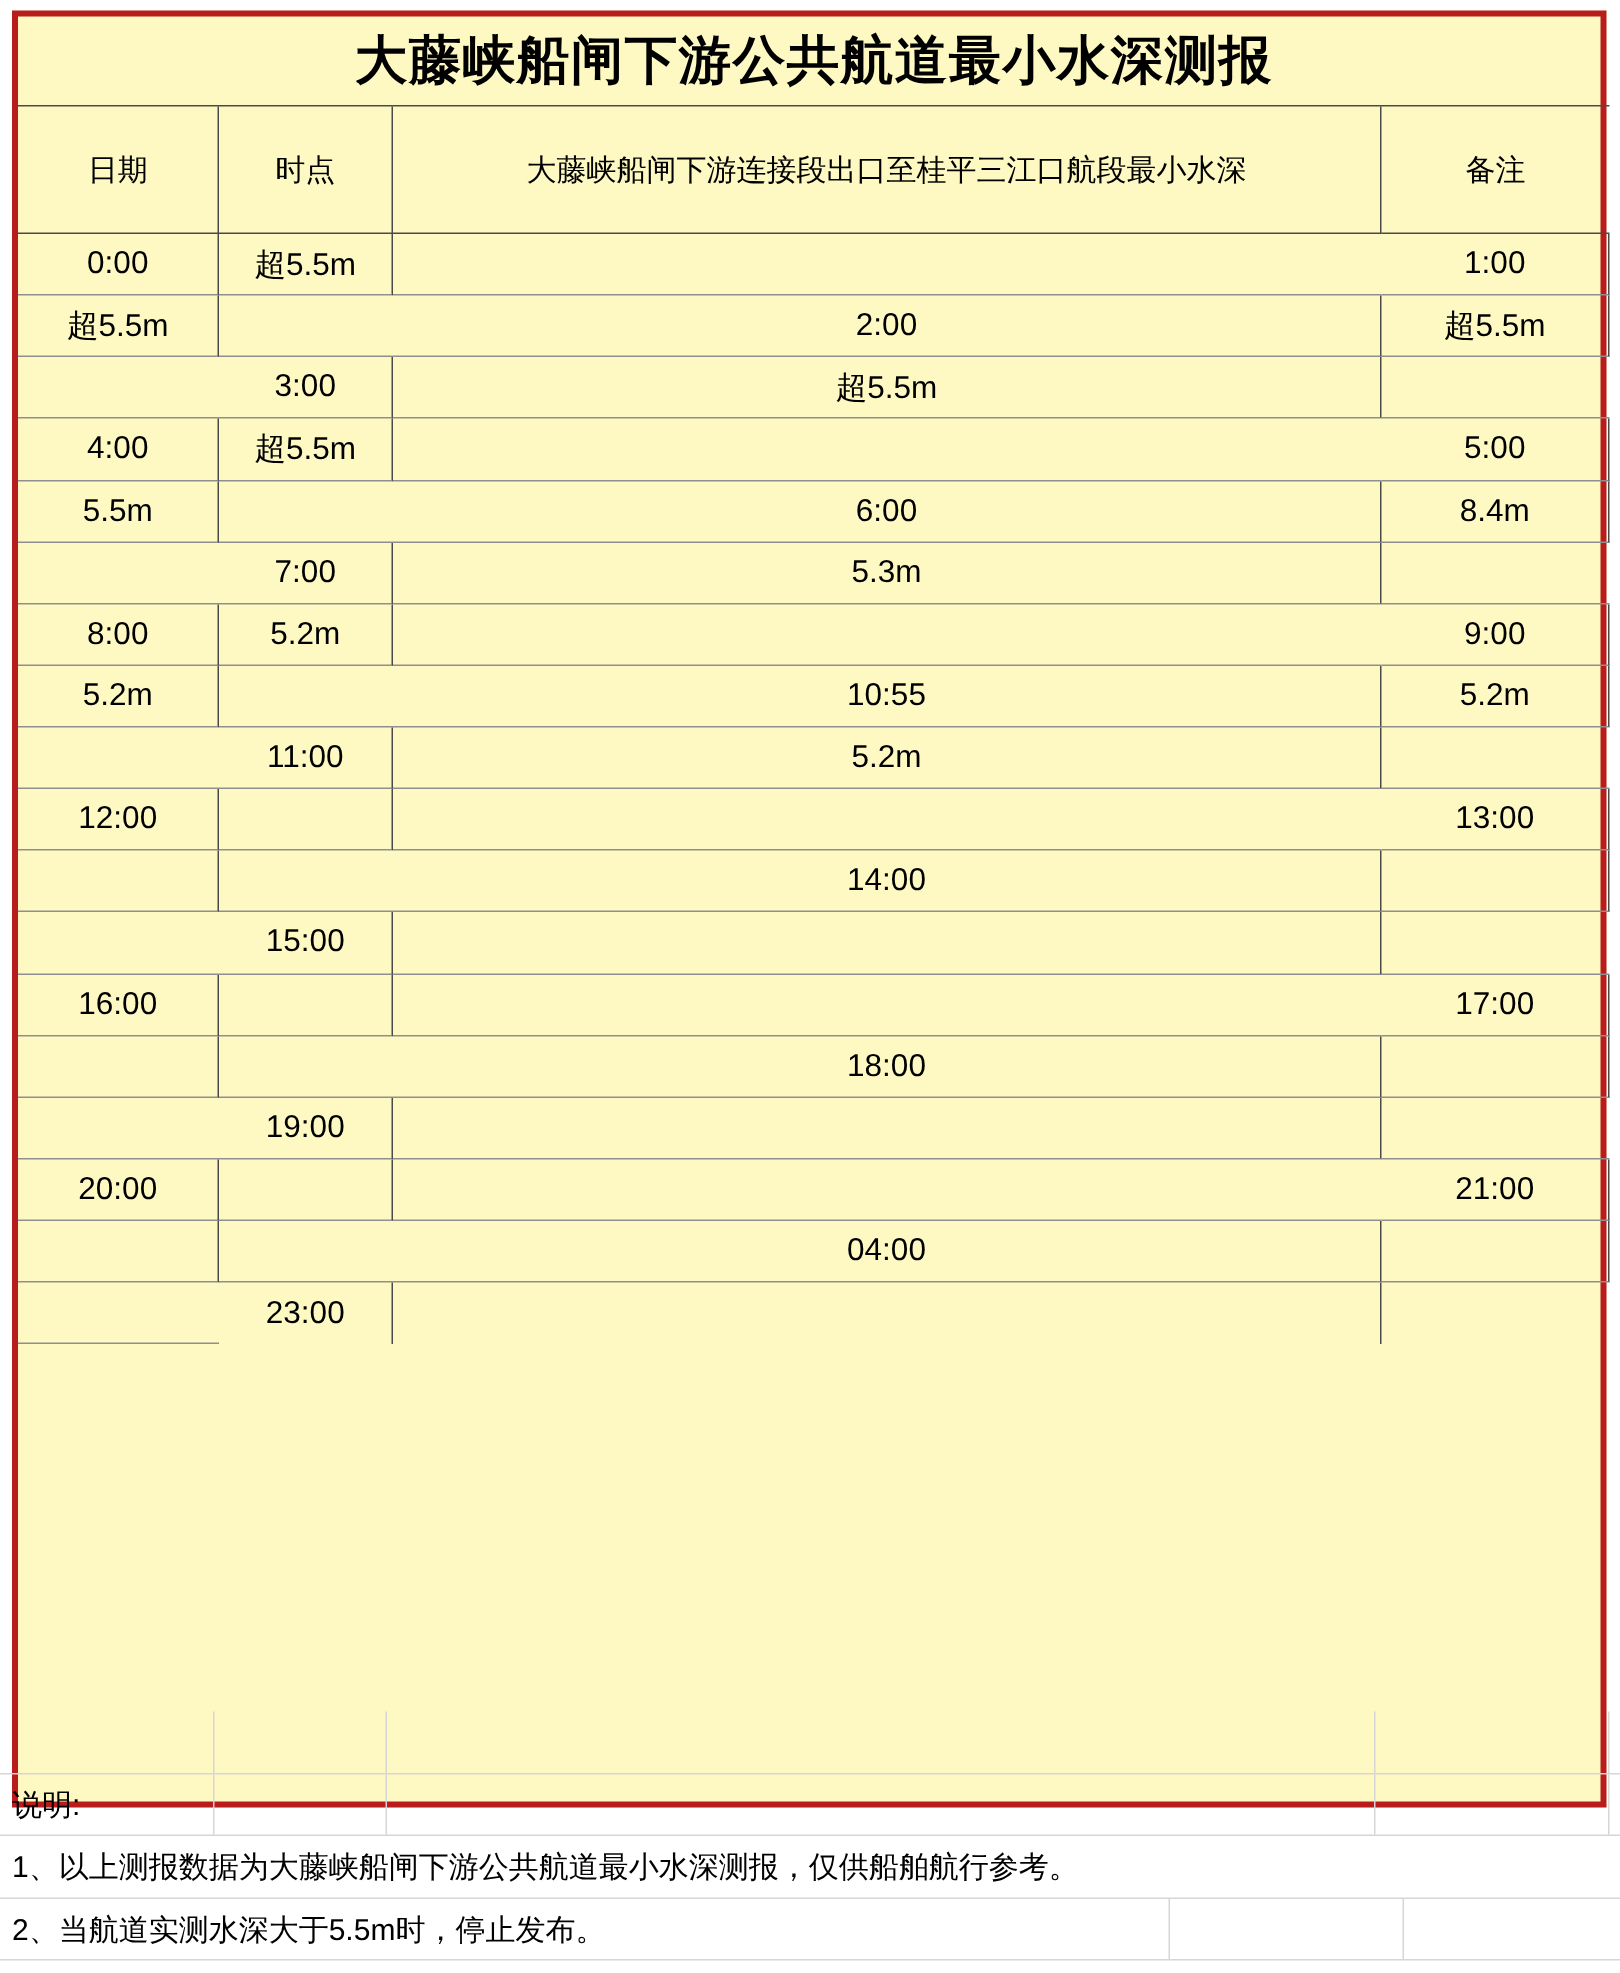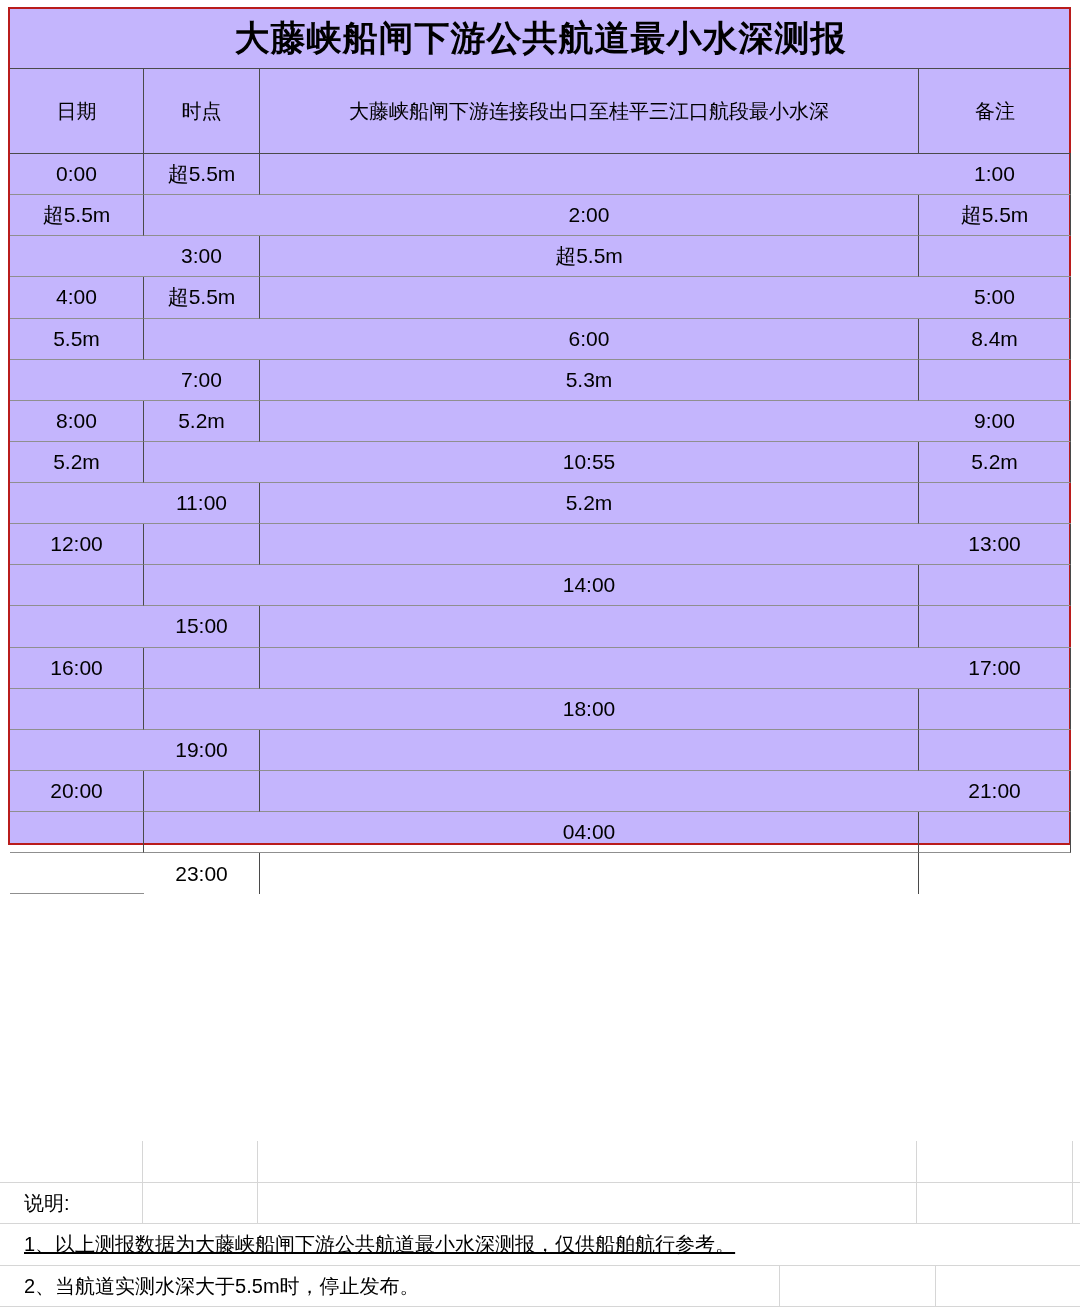--- a/index.html
+++ b/index.html
@@ -2,26 +2,26 @@
 <html><head>
 <meta charset="utf-8">
 <style>
   html,body{margin:0;padding:0;background:#fff;}
   .page{
     position:relative;width:1080px;height:1315px;background:#ffffff;
     font-family:"Liberation Sans","DejaVu Sans",sans-serif;color:#000;overflow:hidden;
   }
   
   .report{
-    position:absolute;left:8px;top:7px;width:1063px;height:838px;
-    box-sizing:border-box;border:2px solid #b91c1c;
+    position:absolute;left:8px;top:7px;width:1063px;height:1198px;
+    box-sizing:border-box;border:4px solid #b91c1c;
     display:grid;
     grid-template-columns:134px 116px 659px 152px;
     grid-template-rows:60px 85px repeat(24,41.125px);
-    background:#c4b5fd;
+    background:#fef9c3;
   }
   .cell{
     box-sizing:border-box;display:flex;align-items:center;justify-content:center;
     border-right:1px solid #4a4a4a;border-bottom:1px solid #8f8f8f;
     overflow:hidden;white-space:nowrap;
   }
   .cell.dark-b{border-bottom:1px solid #4a4a4a;}
   .cell.no-r{border-right:none;}
   .cell.no-b{border-bottom:none;}
   .title-cell{
@@ -31,22 +31,22 @@
   .data-cell{font-size:21px;}
   .date-cell{grid-column:1;grid-row:3/27;font-size:21px;}
   
   .notes{position:absolute;left:0;top:1141px;width:1080px;}
   .nrow{
     box-sizing:border-box;display:flex;align-items:center;
     border-bottom:1px solid #d6d6d6;font-size:20px;
   }
   .ncell{box-sizing:border-box;height:100%;display:flex;align-items:center;
     border-right:1px solid #d6d6d6;}
-  .ncell.no-r{border-right:none;text-decoration:underline;}
-  .ncell .txt{padding-left:24px;}
+  .ncell.no-r{border-right:none;}
+  .ncell .txt{padding-left:8px;}
   .h42{height:42px;}.h41{height:41px;}
 </style>
 </head>
 <body>
 
 <div class="page">
 
   <div class="report">
 
     <div class="cell title-cell dark-b no-r">大藤峡船闸下游公共航道最小水深测报</div>

